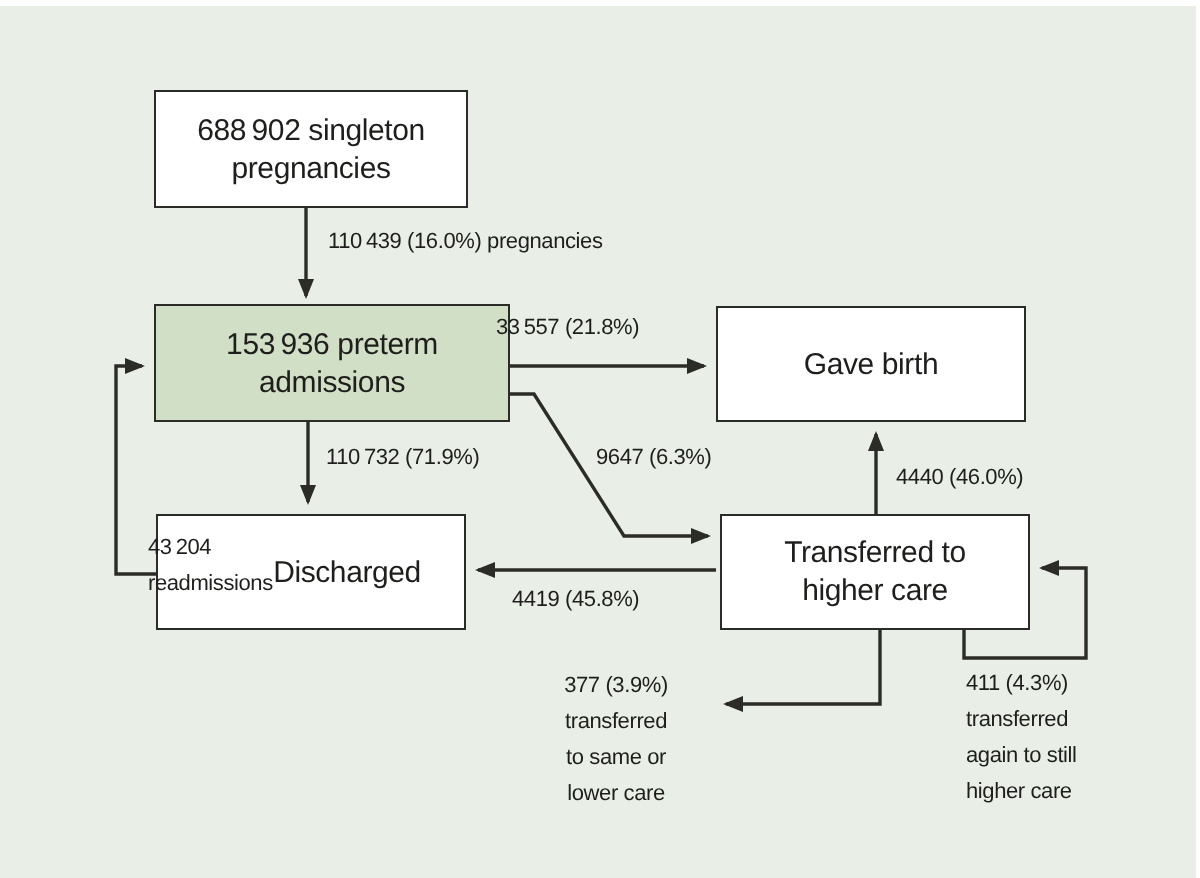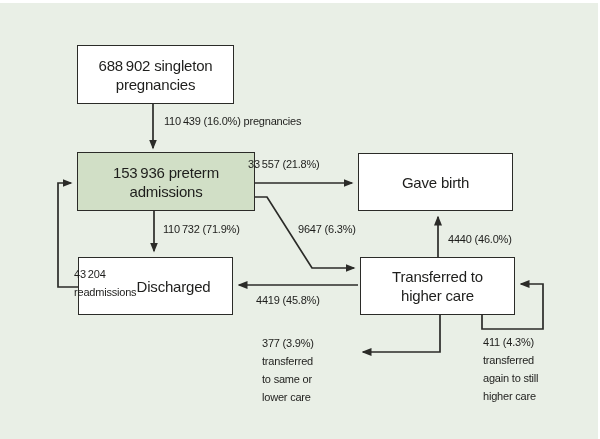--- a/index.html
+++ b/index.html
@@ -35,21 +35,21 @@
   .b-disch{left:78px;top:257px;width:155px;height:58px;padding-left:36px;}
   .b-trans{left:360px;top:257px;width:155px;height:58px;}
   .lbl{position:absolute;font-size:11px;line-height:18px;white-space:nowrap;}
   .l-preg{left:164px;top:112px;}
   .l-33557{left:248px;top:155px;}
   .l-110732{left:163px;top:220px;}
   .l-readm{left:74px;top:217px;margin-top:48px;}
   .l-9647{left:298px;top:220px;}
   .l-4440{left:448px;top:230px;}
   .l-4419{left:256px;top:291px;}
-  .l-lower{left:262px;top:334px;width:92px;text-align:left;}
+  .l-lower{left:262px;top:334px;width:92px;text-align:center;}
   .l-higher{left:483px;top:333px;}
 </style>
 </head>
 <body>
 
 <div class="stage">
 
   <svg class="wires" width="600" height="439" viewBox="0 0 600 439">
     <defs>
       <marker id="ah" viewBox="0 0 10 8" markerWidth="10" markerHeight="8" refX="8.5" refY="4" orient="auto" markerUnits="userSpaceOnUse">

